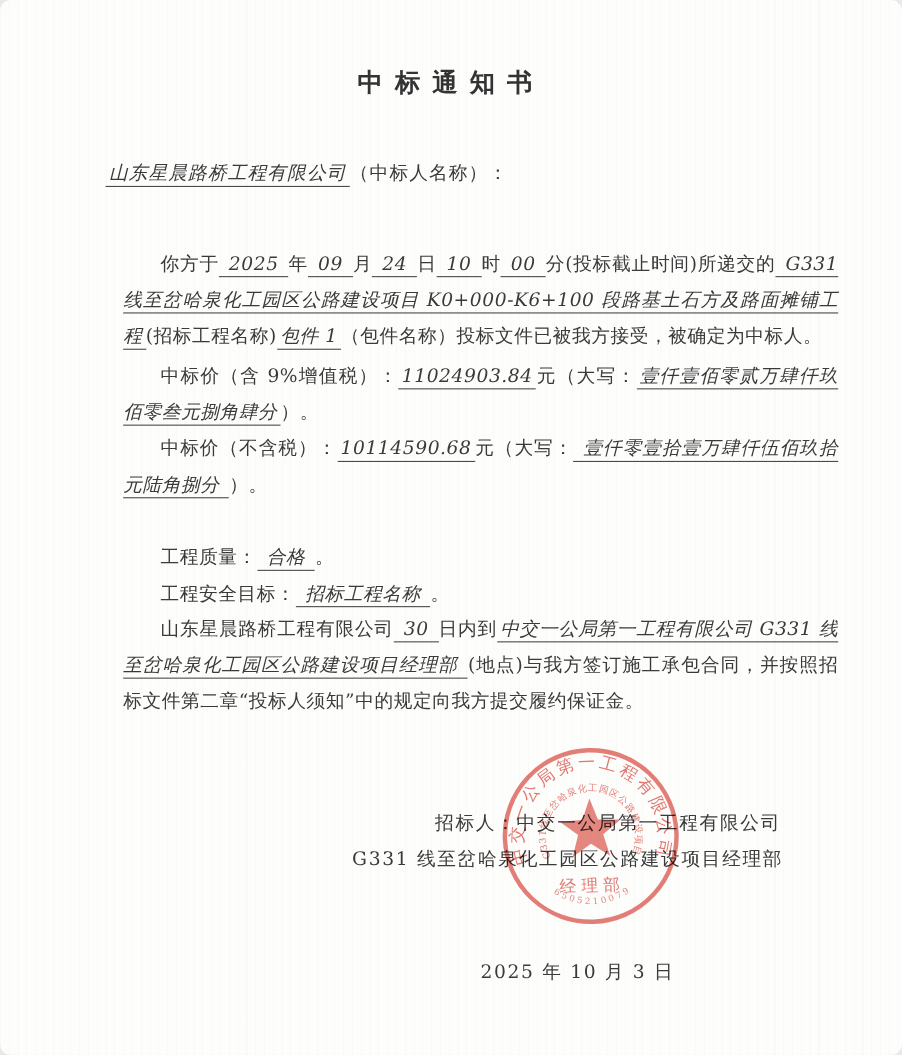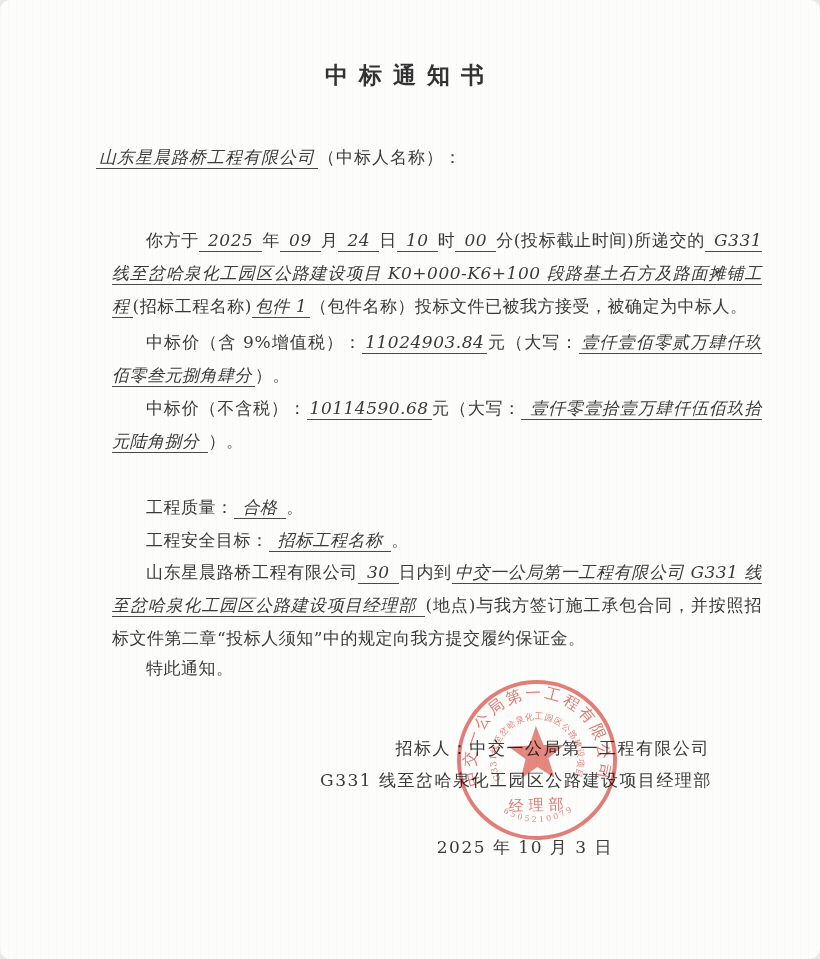--- a/index.html
+++ b/index.html
@@ -47,25 +47,24 @@
 
   <p class="para" style="top:376px"><span>中标价（不含税）：</span><span class="u">10114590.68</span><span>元（大写：</span><span class="u"> 壹仟零壹拾壹万肆仟伍佰玖拾元陆角捌分 </span><span>）。</span></p>
 
 
   <p class="para" style="top:475px"><span>工程质量：</span><span class="u"> 合格 </span><span>。</span></p>
 
   <p class="para" style="top:508px"><span>工程安全目标：</span><span class="u"> 招标工程名称 </span><span>。</span></p>
 
   <p class="para" style="top:540px"><span>山东星晨路桥工程有限公司</span><span class="u"> 30 </span><span>日内到</span><span class="u">中交一公局第一工程有限公司 G331 线至岔哈泉化工园区公路建设项目经理部 </span><span>(地点)与我方签订施工承包合同，并按照招标文件第二章“投标人须知”中的规定向我方提交履约保证金。</span></p>
 
-  <p class="para" style="top:636px">特此通知。</p>
 
   <div class="sigline" style="top:721px;right:110px">招标人：中交一公局第一工程有限公司</div>
   <div class="sigline" style="top:753px;right:108px">G331 线至岔哈泉化工园区公路建设项目经理部</div>
-  <div class="sigline" style="top:820px;right:207px">2025 年 10 月 3 日</div>
+  <div class="sigline" style="top:856px;right:207px">2025 年 10 月 3 日</div>
 
   <svg class="seal" viewBox="0 0 200 200">
     <defs>
       <path id="outerArc" d="M 43.8 126.2 A 62 62 0 1 1 156.2 126.2" fill="none"></path>
       <path id="innerArc" d="M 62.8 117.3 A 41 41 0 1 1 137.2 117.3" fill="none"></path>
       <path id="bottomArc" d="M 43.8 126.2 A 62 62 0 0 0 156.2 126.2" fill="none"></path>
     </defs>
     <g fill="#d8483d" stroke="none">
       <circle cx="100" cy="100" r="78" fill="none" stroke="#d8483d" stroke-width="4" opacity="0.85"></circle>
       <polygon opacity="0.8" points="100,66 107.1,85.3 127.6,86 111.4,98.7 117,118.5 100,107 83,118.5 88.6,98.7 72.4,86 92.9,85.3"></polygon>

